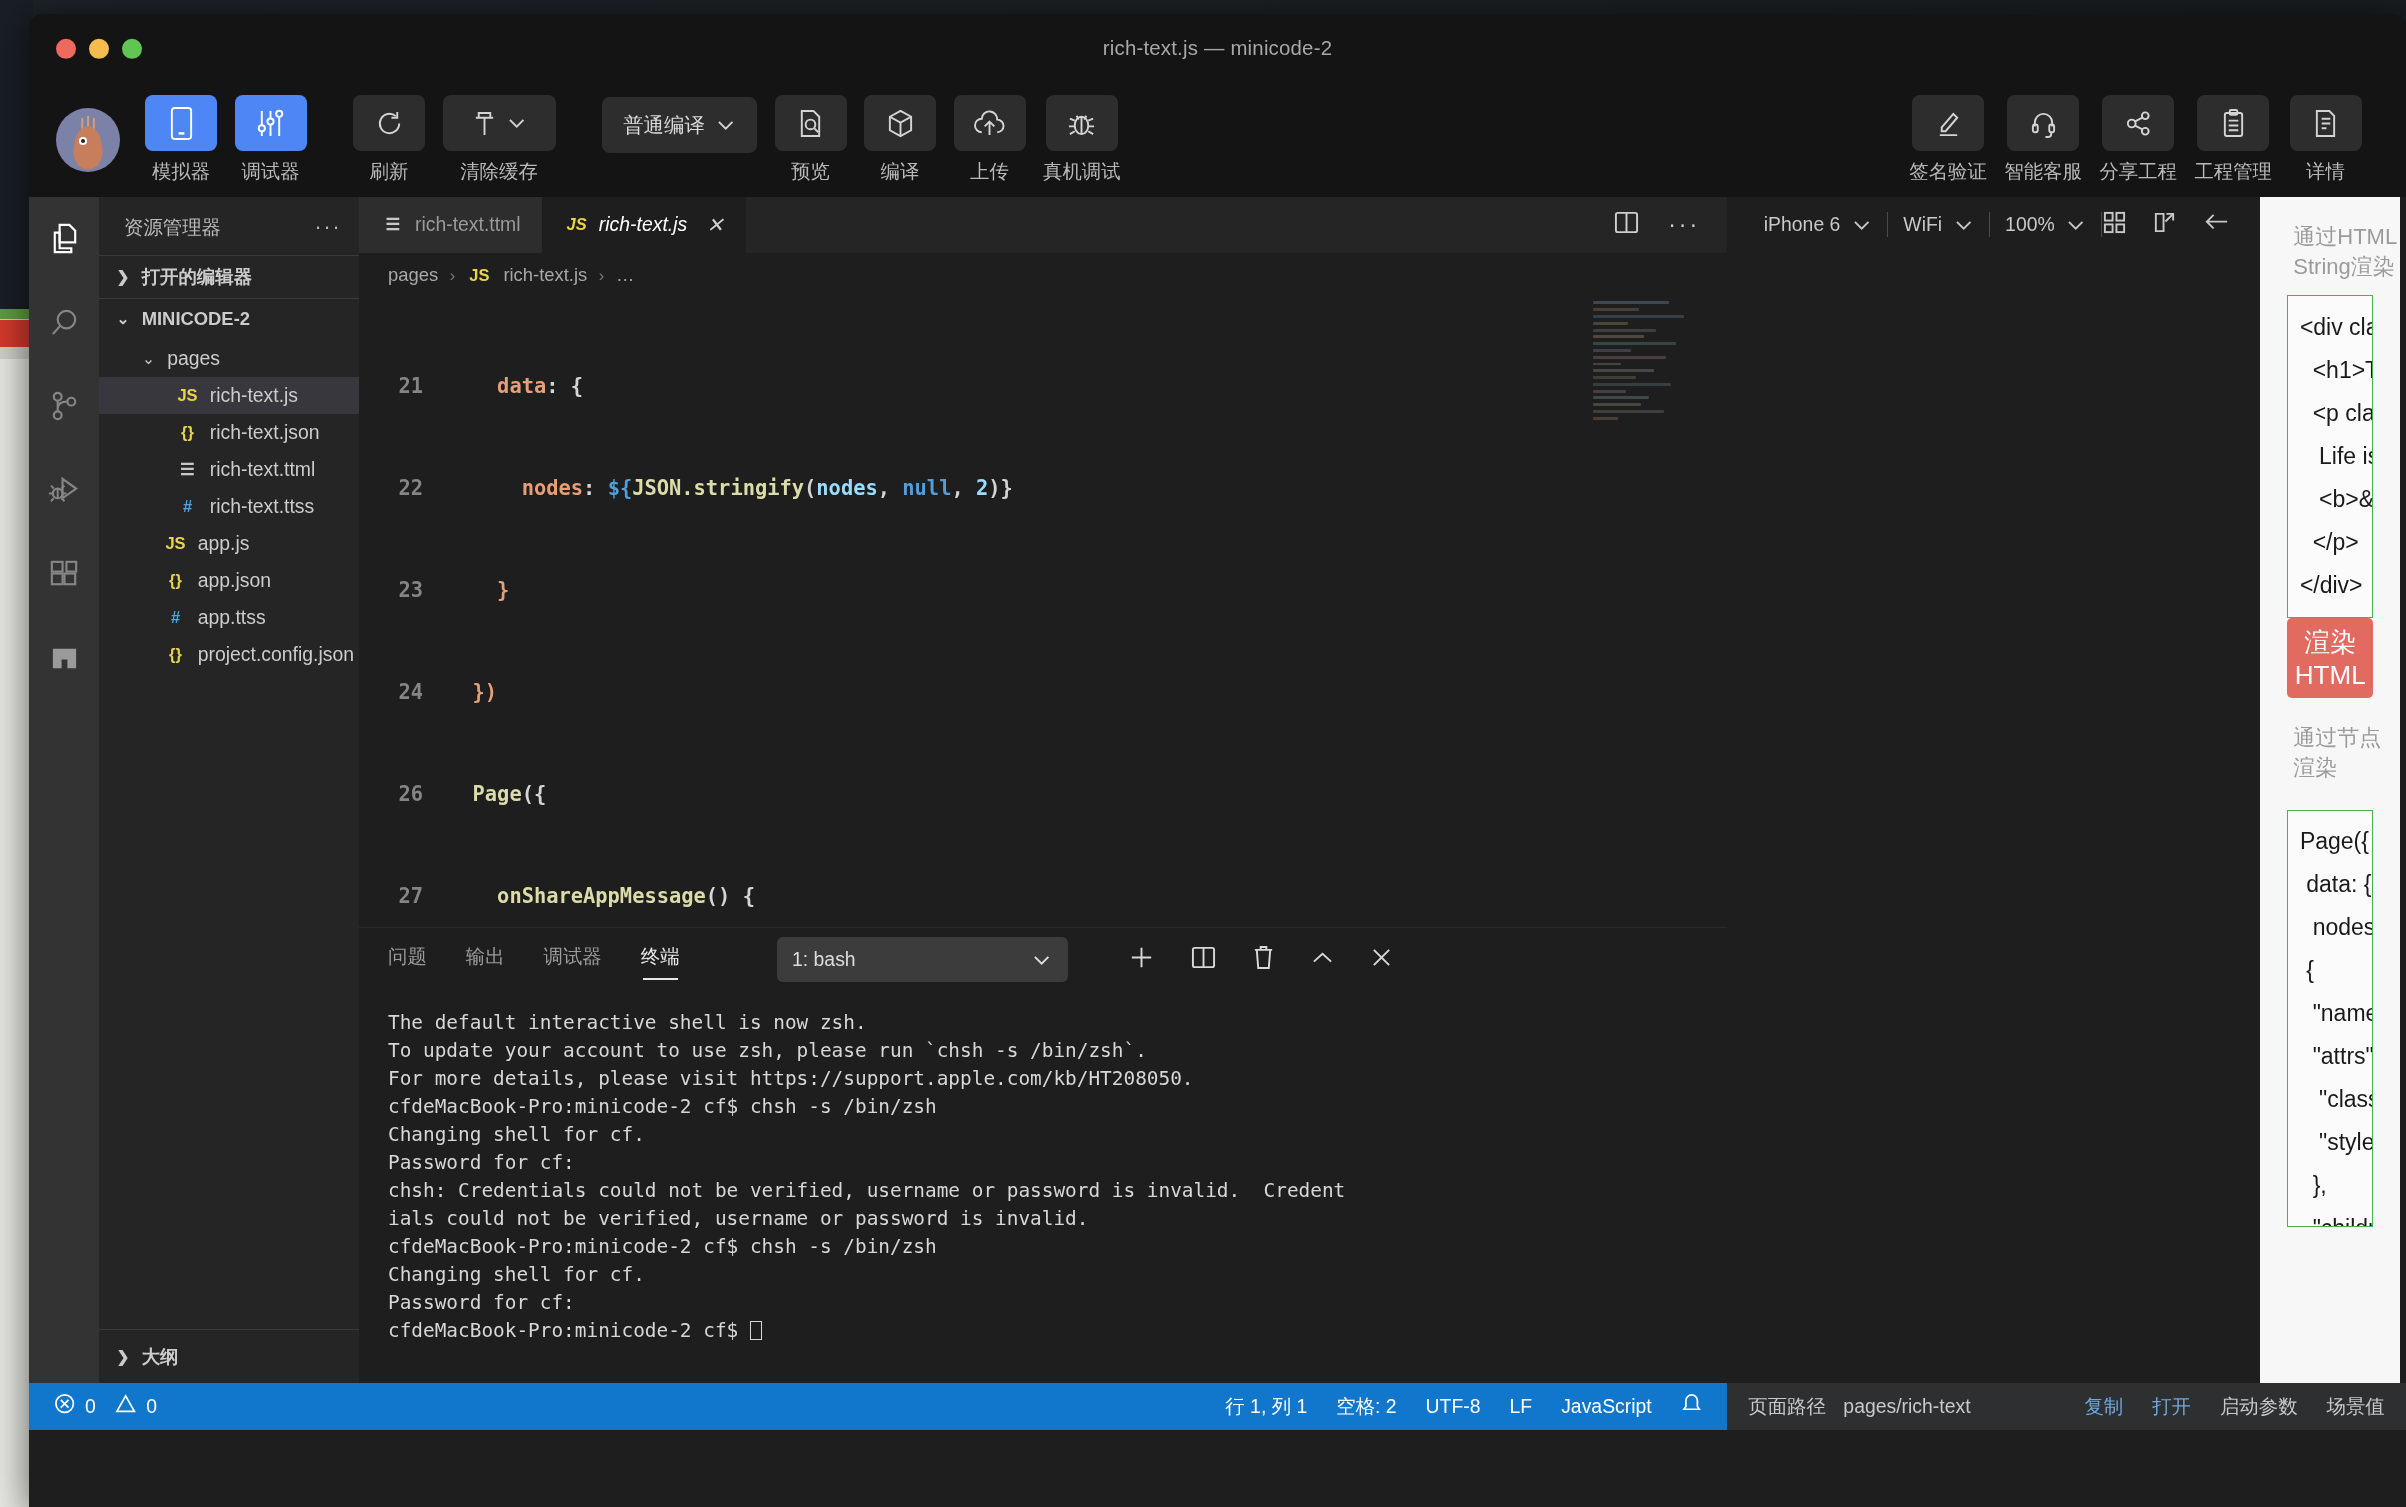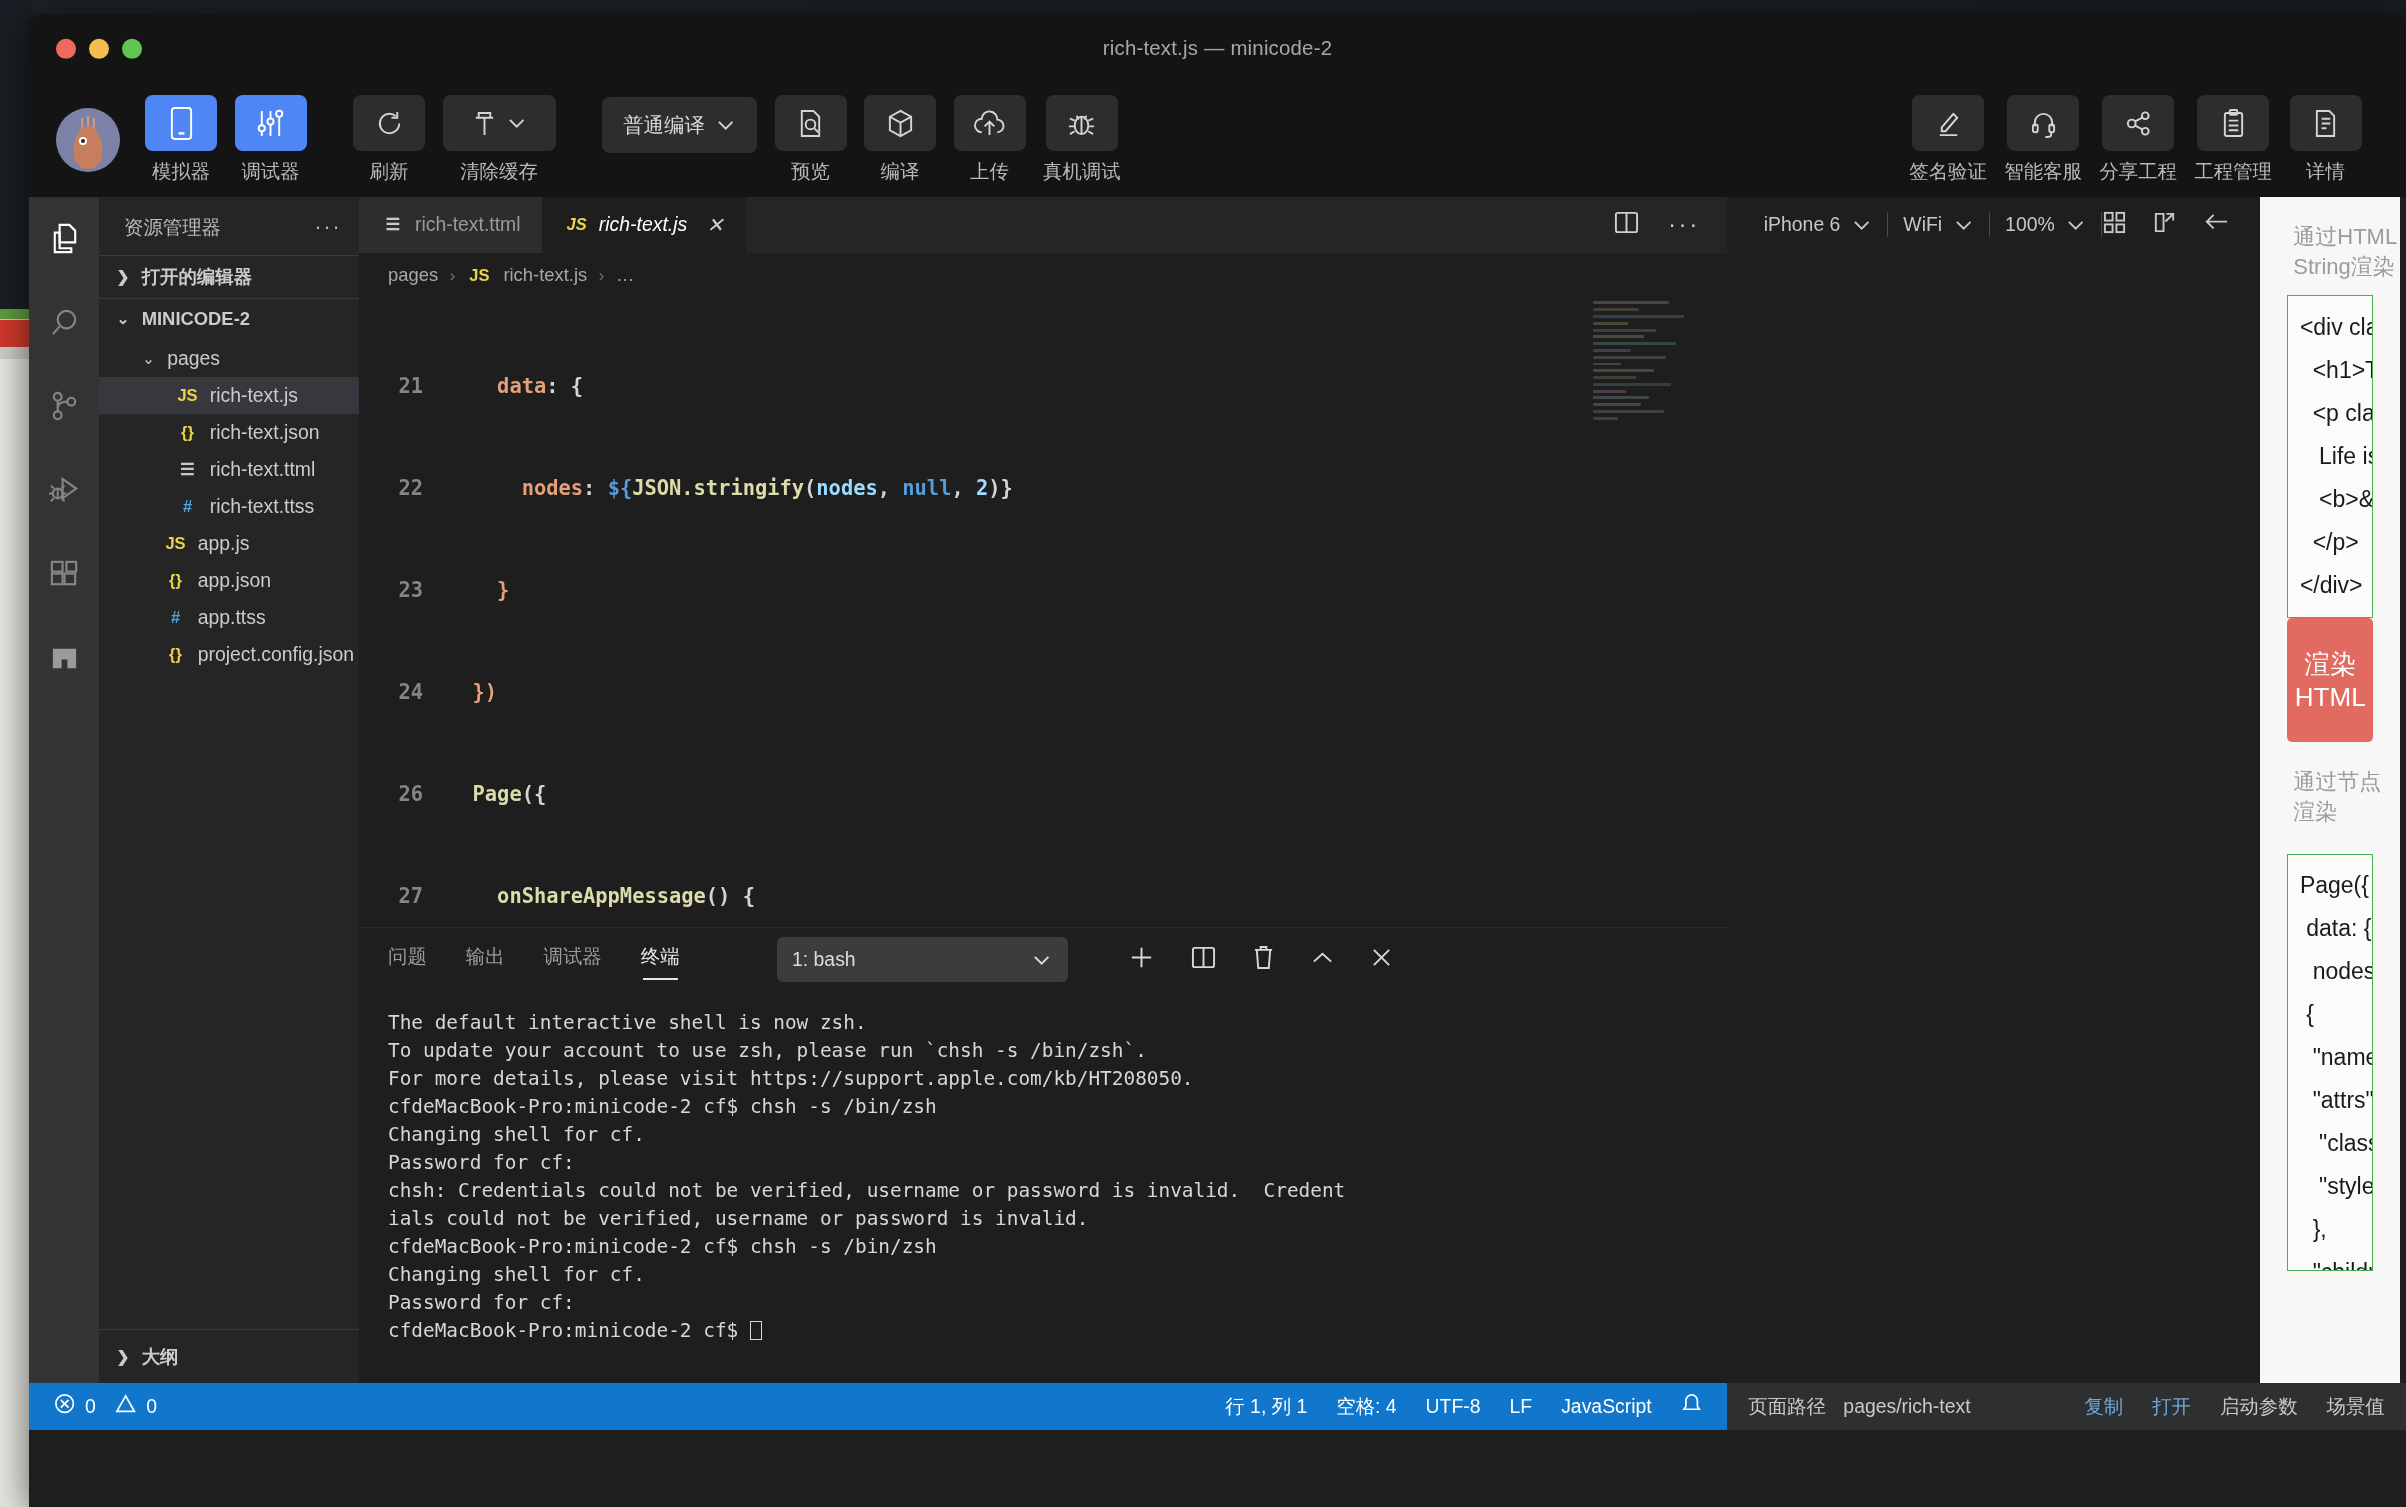--- a/index.html
+++ b/index.html
@@ -164,21 +164,21 @@
   .sim-right { margin-left:auto; display:flex; align-items:center; gap: 25px; }
   .phone { flex:1; background:#f7f7f7; margin: 0 5.8px 0 7.8px; overflow:hidden; position:relative; }
   .sec-title { color:#9b9b9b; font-size: 22px; padding: 25px 0 13.6px 33px; }
   .codebox {
     margin: 0 27px; border: 1.5px solid #4caf50; background:#fbfbfb;
     font-size: 23px; line-height: 43px; color:#1a1a1a; padding: 9.7px 7.8px 9.7px 11.6px;
     white-space: pre; overflow:hidden;
   }
   .render-btn {
     margin: 0 27px; background:#e16a61; color:#fff; font-size: 26px;
-    text-align:center; padding: 29px 0; border-radius: 4.9px;
+    text-align:center; padding: 7px 0; border-radius: 4.9px;
   }
   .codebox2 {
     margin: 13.6px 27px 0 27px; border: 1.5px solid #4caf50; background:#fbfbfb;
     font-size: 23px; line-height: 43px; color:#1a1a1a; padding: 9.7px 7.8px 9.7px 11.6px;
     white-space: pre; overflow:hidden; height: 417px;
   }
 
   
   .statusrow { display:flex; height: 47px; }
   .status-left { flex:1; background:#1177cc; display:flex; align-items:center; padding: 0 25px; color:#fff; font-size: 19.4px; }
@@ -707,21 +707,21 @@
           <span>0</span>
           <span style="margin-left:9.7px">
             <svg width="21.3" height="21.3" viewBox="0 0 22 22">
                 <path d="M11 3 L20 19 H2 Z" fill="none" stroke="currentColor" stroke-width="1.8"></path>
               </svg>
           </span>
           <span>0</span>
         </span>
         <span class="st-right">
           <span>行 1, 列 1</span>
-          <span>空格: 4</span>
+          <span>空格: 2</span>
           <span>UTF-8</span>
           <span>LF</span>
           <span>JavaScript</span>
           <span>
             <svg width="21.3" height="23" viewBox="0 0 22 24">
                 <path d="M11 3 a6 6 0 0 1 6 6 v6 l2 3 H3 l2-3 V9 a6 6 0 0 1 6-6 Z" fill="none" stroke="currentColor" stroke-width="1.8"></path>
               </svg>
           </span>
         </span>
       </div>

